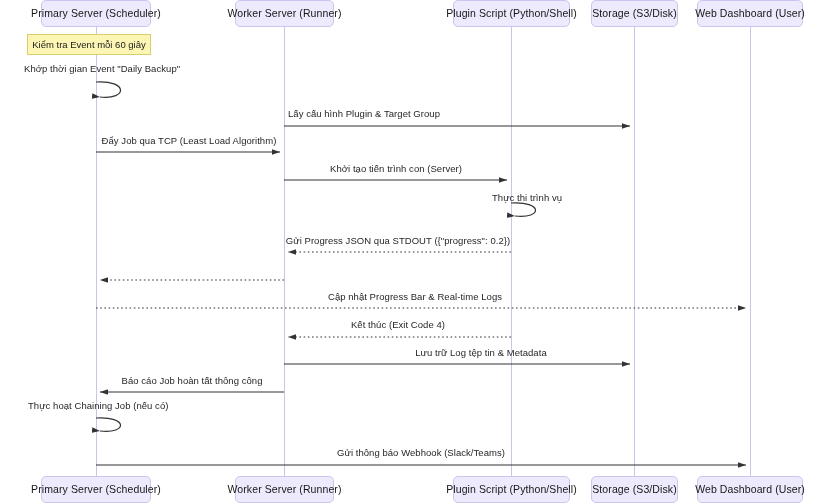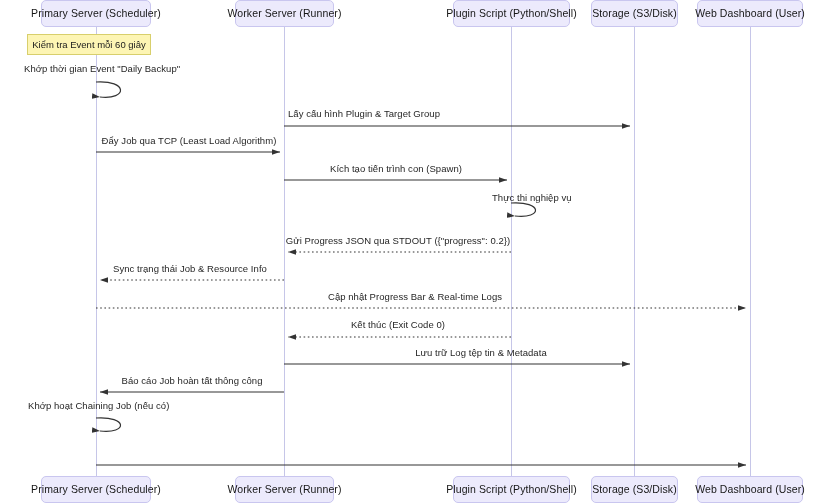--- a/index.html
+++ b/index.html
@@ -164,32 +164,32 @@
 
     <line x1="96" y1="465" x2="746" y2="465" stroke="#333333" stroke-width="1.2" marker-end="url(#ah)"></line>
   </svg>
 
   <div class="msg-label left" style="left:24px; top:63px;"><span>Khớp thời gian Event "Daily Backup"</span></div>
 
   <div class="msg-label" style="left:364px; top:108px;"><span>Lấy cấu hình Plugin &amp; Target Group</span></div>
 
   <div class="msg-label" style="left:189px; top:135px;"><span>Đẩy Job qua TCP (Least Load Algorithm)</span></div>
 
-  <div class="msg-label" style="left:396px; top:163px;"><span>Kích tạo tiến trình con (Spawn)</span></div>
+  <div class="msg-label" style="left:396px; top:163px;"><span>Khởi tạo tiến trình con (Server)</span></div>
 
-  <div class="msg-label left" style="left:492px; top:192px;"><span>Thực thi nghiệp vụ</span></div>
+  <div class="msg-label left" style="left:492px; top:192px;"><span>Thực thi trình vụ</span></div>
 
   <div class="msg-label" style="left:398px; top:235px;"><span>Gửi Progress JSON qua STDOUT ({"progress": 0.2})</span></div>
 
-  <div class="msg-label" style="left:190px; top:263px;"><span>Sync trạng thái Job &amp; Resource Info</span></div>
 
   <div class="msg-label" style="left:415px; top:291px;"><span>Cập nhật Progress Bar &amp; Real-time Logs</span></div>
 
-  <div class="msg-label" style="left:398px; top:319px;"><span>Kết thúc (Exit Code 0)</span></div>
+  <div class="msg-label" style="left:398px; top:319px;"><span>Kết thúc (Exit Code 4)</span></div>
 
   <div class="msg-label" style="left:481px; top:347px;"><span>Lưu trữ Log tệp tin &amp; Metadata</span></div>
 
   <div class="msg-label" style="left:192px; top:375px;"><span>Báo cáo Job hoàn tất thông công</span></div>
 
-  <div class="msg-label left" style="left:28px; top:400px;"><span>Khớp hoạt Chaining Job (nếu có)</span></div>
+  <div class="msg-label left" style="left:28px; top:400px;"><span>Thực hoạt Chaining Job (nếu có)</span></div>
 
+  <div class="msg-label" style="left:421px; top:447px;"><span>Gửi thông báo Webhook (Slack/Teams)</span></div>
 
 </div>
 
 </body></html>

